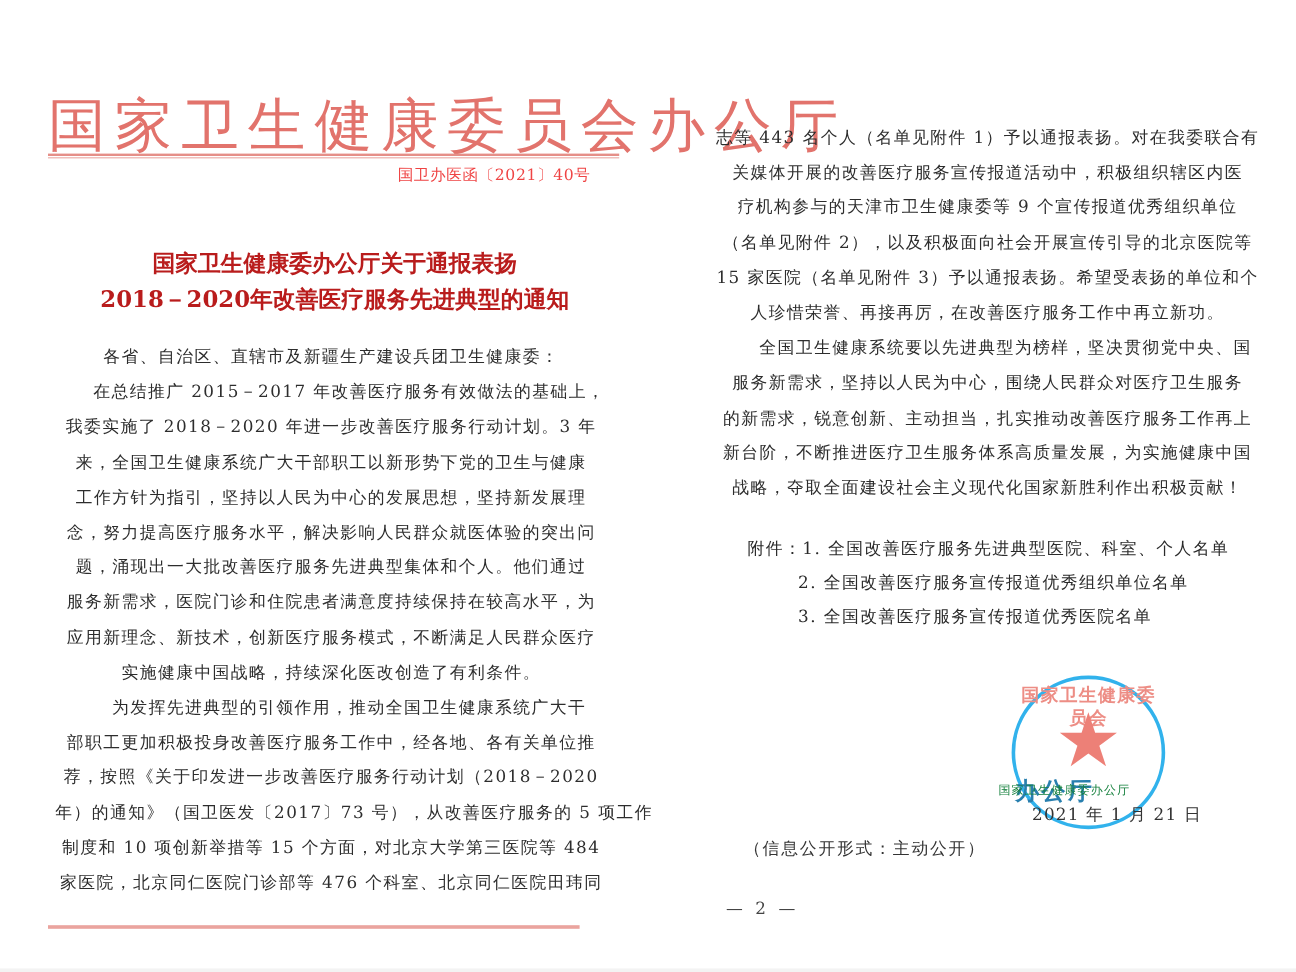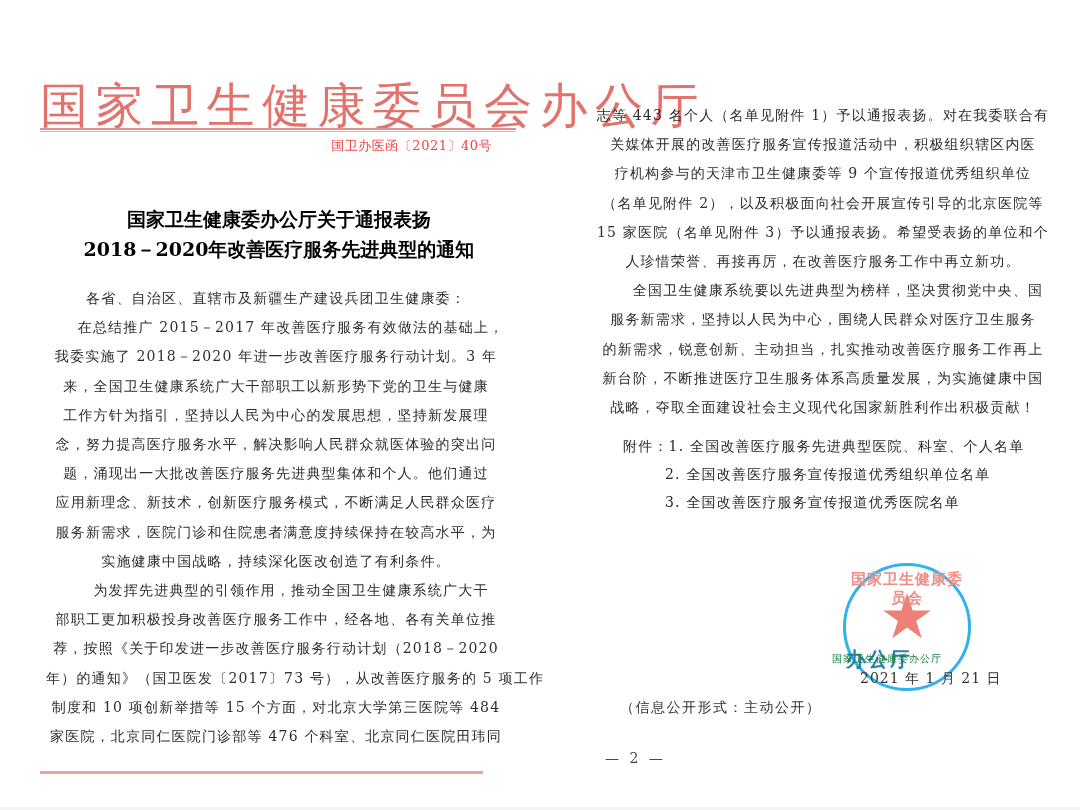--- a/index.html
+++ b/index.html
@@ -15,30 +15,30 @@
   }
   .red-rule { position:absolute; left:40px; width:476px; background:#e58f88; }
   .red-rule.a { top:128px; height:2px; }
   .red-rule.b { top:131px; height:1px; opacity:.7; }
   .docno {
     position:absolute; left:330px; top:137px; width:162px; text-align:right;
     font-size:13px; color:#ef4444; white-space:nowrap; letter-spacing:0.5px;
   }
   .title {
     position:absolute; left:40px; width:478px; text-align:center;
-    font-size:19px; font-weight:bold; color:#000000; white-space:nowrap;
+    font-size:19px; font-weight:bold; color:#b91c1c; white-space:nowrap;
   }
   .title.l1 { top:207px; }
   .title.l2 { top:237px; }
   .col { position:absolute; font-size:14px; line-height:29.2px; color:#2d2d2d;text-align:center; }
   .col p { margin:0; white-space:nowrap; letter-spacing:1.2px; }
   .left { left:62px; top:284px; width:460px; }
   .right { left:593px; top:101px; width:460px; }
   .indent { padding-left:30px; }
-  .attach { position:absolute; left:623px; top:432px; font-size:14px; line-height:28px; }
+  .attach { position:absolute; left:623px; top:444px; font-size:14px; line-height:28px; }
   .attach p { margin:0; white-space:nowrap; letter-spacing:1.2px; }
   .attach .sub { padding-left:42px; }
   .stamp {
     position:absolute; left:843px; top:563px; width:122px; height:122px;
     border:3px solid #0ea5e9; border-radius:50%; opacity:.85;
   }
   .stamp .star {
     position:absolute; left:27px; top:18px; width:68px; height:66px;
     color:#ea6a60; font-size:62px; line-height:66px; text-align:center;
   }
@@ -71,22 +71,22 @@
   <div class="title l2">2018－2020年改善医疗服务先进典型的通知</div>
 
   <div class="col left" style="left:46px;">
     <p>各省、自治区、直辖市及新疆生产建设兵团卫生健康委：</p>
     <p class="indent">在总结推广 2015－2017 年改善医疗服务有效做法的基础上，</p>
     <p>我委实施了 2018－2020 年进一步改善医疗服务行动计划。3 年</p>
     <p>来，全国卫生健康系统广大干部职工以新形势下党的卫生与健康</p>
     <p>工作方针为指引，坚持以人民为中心的发展思想，坚持新发展理</p>
     <p>念，努力提高医疗服务水平，解决影响人民群众就医体验的突出问</p>
     <p>题，涌现出一大批改善医疗服务先进典型集体和个人。他们通过</p>
+    <p>服务新需求，医院门诊和住院患者满意度持续保持在较高水平，为</p>
     <p>应用新理念、新技术，创新医疗服务模式，不断满足人民群众医疗</p>
-    <p>服务新需求，医院门诊和住院患者满意度持续保持在较高水平，为</p>
     <p>实施健康中国战略，持续深化医改创造了有利条件。</p>
     <p class="indent">为发挥先进典型的引领作用，推动全国卫生健康系统广大干</p>
     <p>部职工更加积极投身改善医疗服务工作中，经各地、各有关单位推</p>
     <p>荐，按照《关于印发进一步改善医疗服务行动计划（2018－2020</p>
     <p>年）的通知》（国卫医发〔2017〕73 号），从改善医疗服务的 5 项工作</p>
     <p>制度和 10 项创新举措等 15 个方面，对北京大学第三医院等 484</p>
     <p>家医院，北京同仁医院门诊部等 476 个科室、北京同仁医院田玮同</p>
   </div>
 
   <div class="col right">

